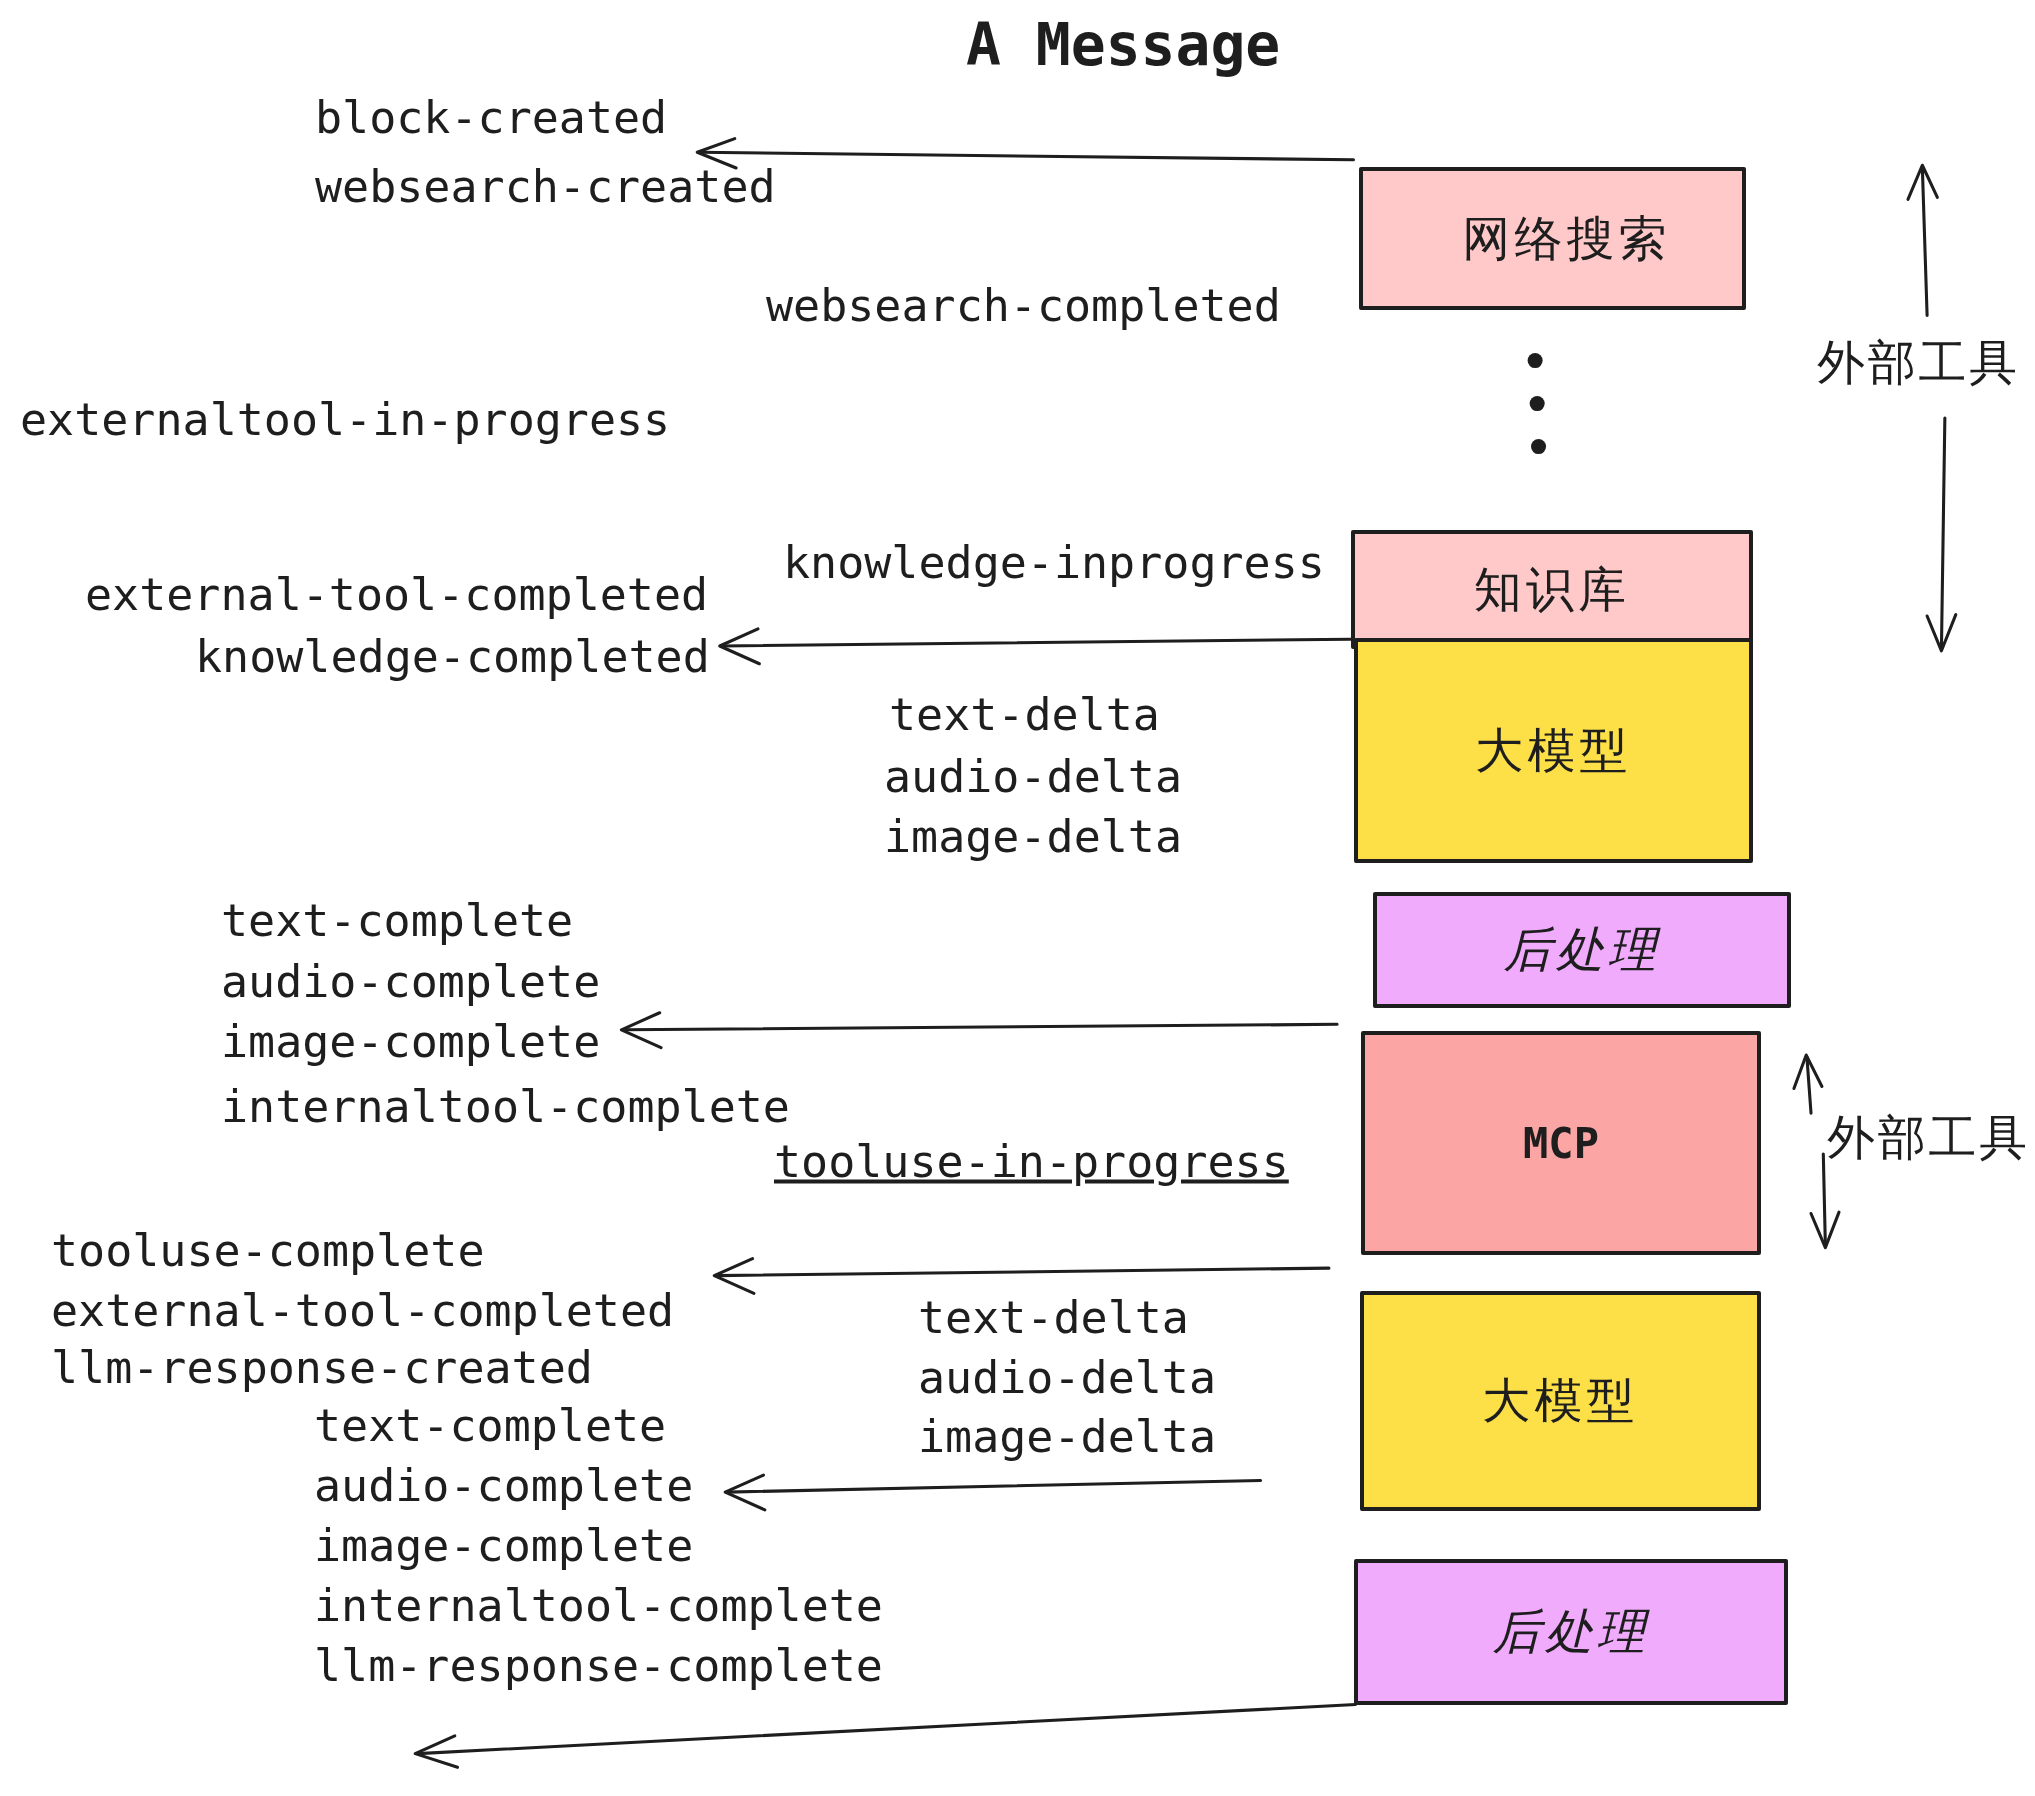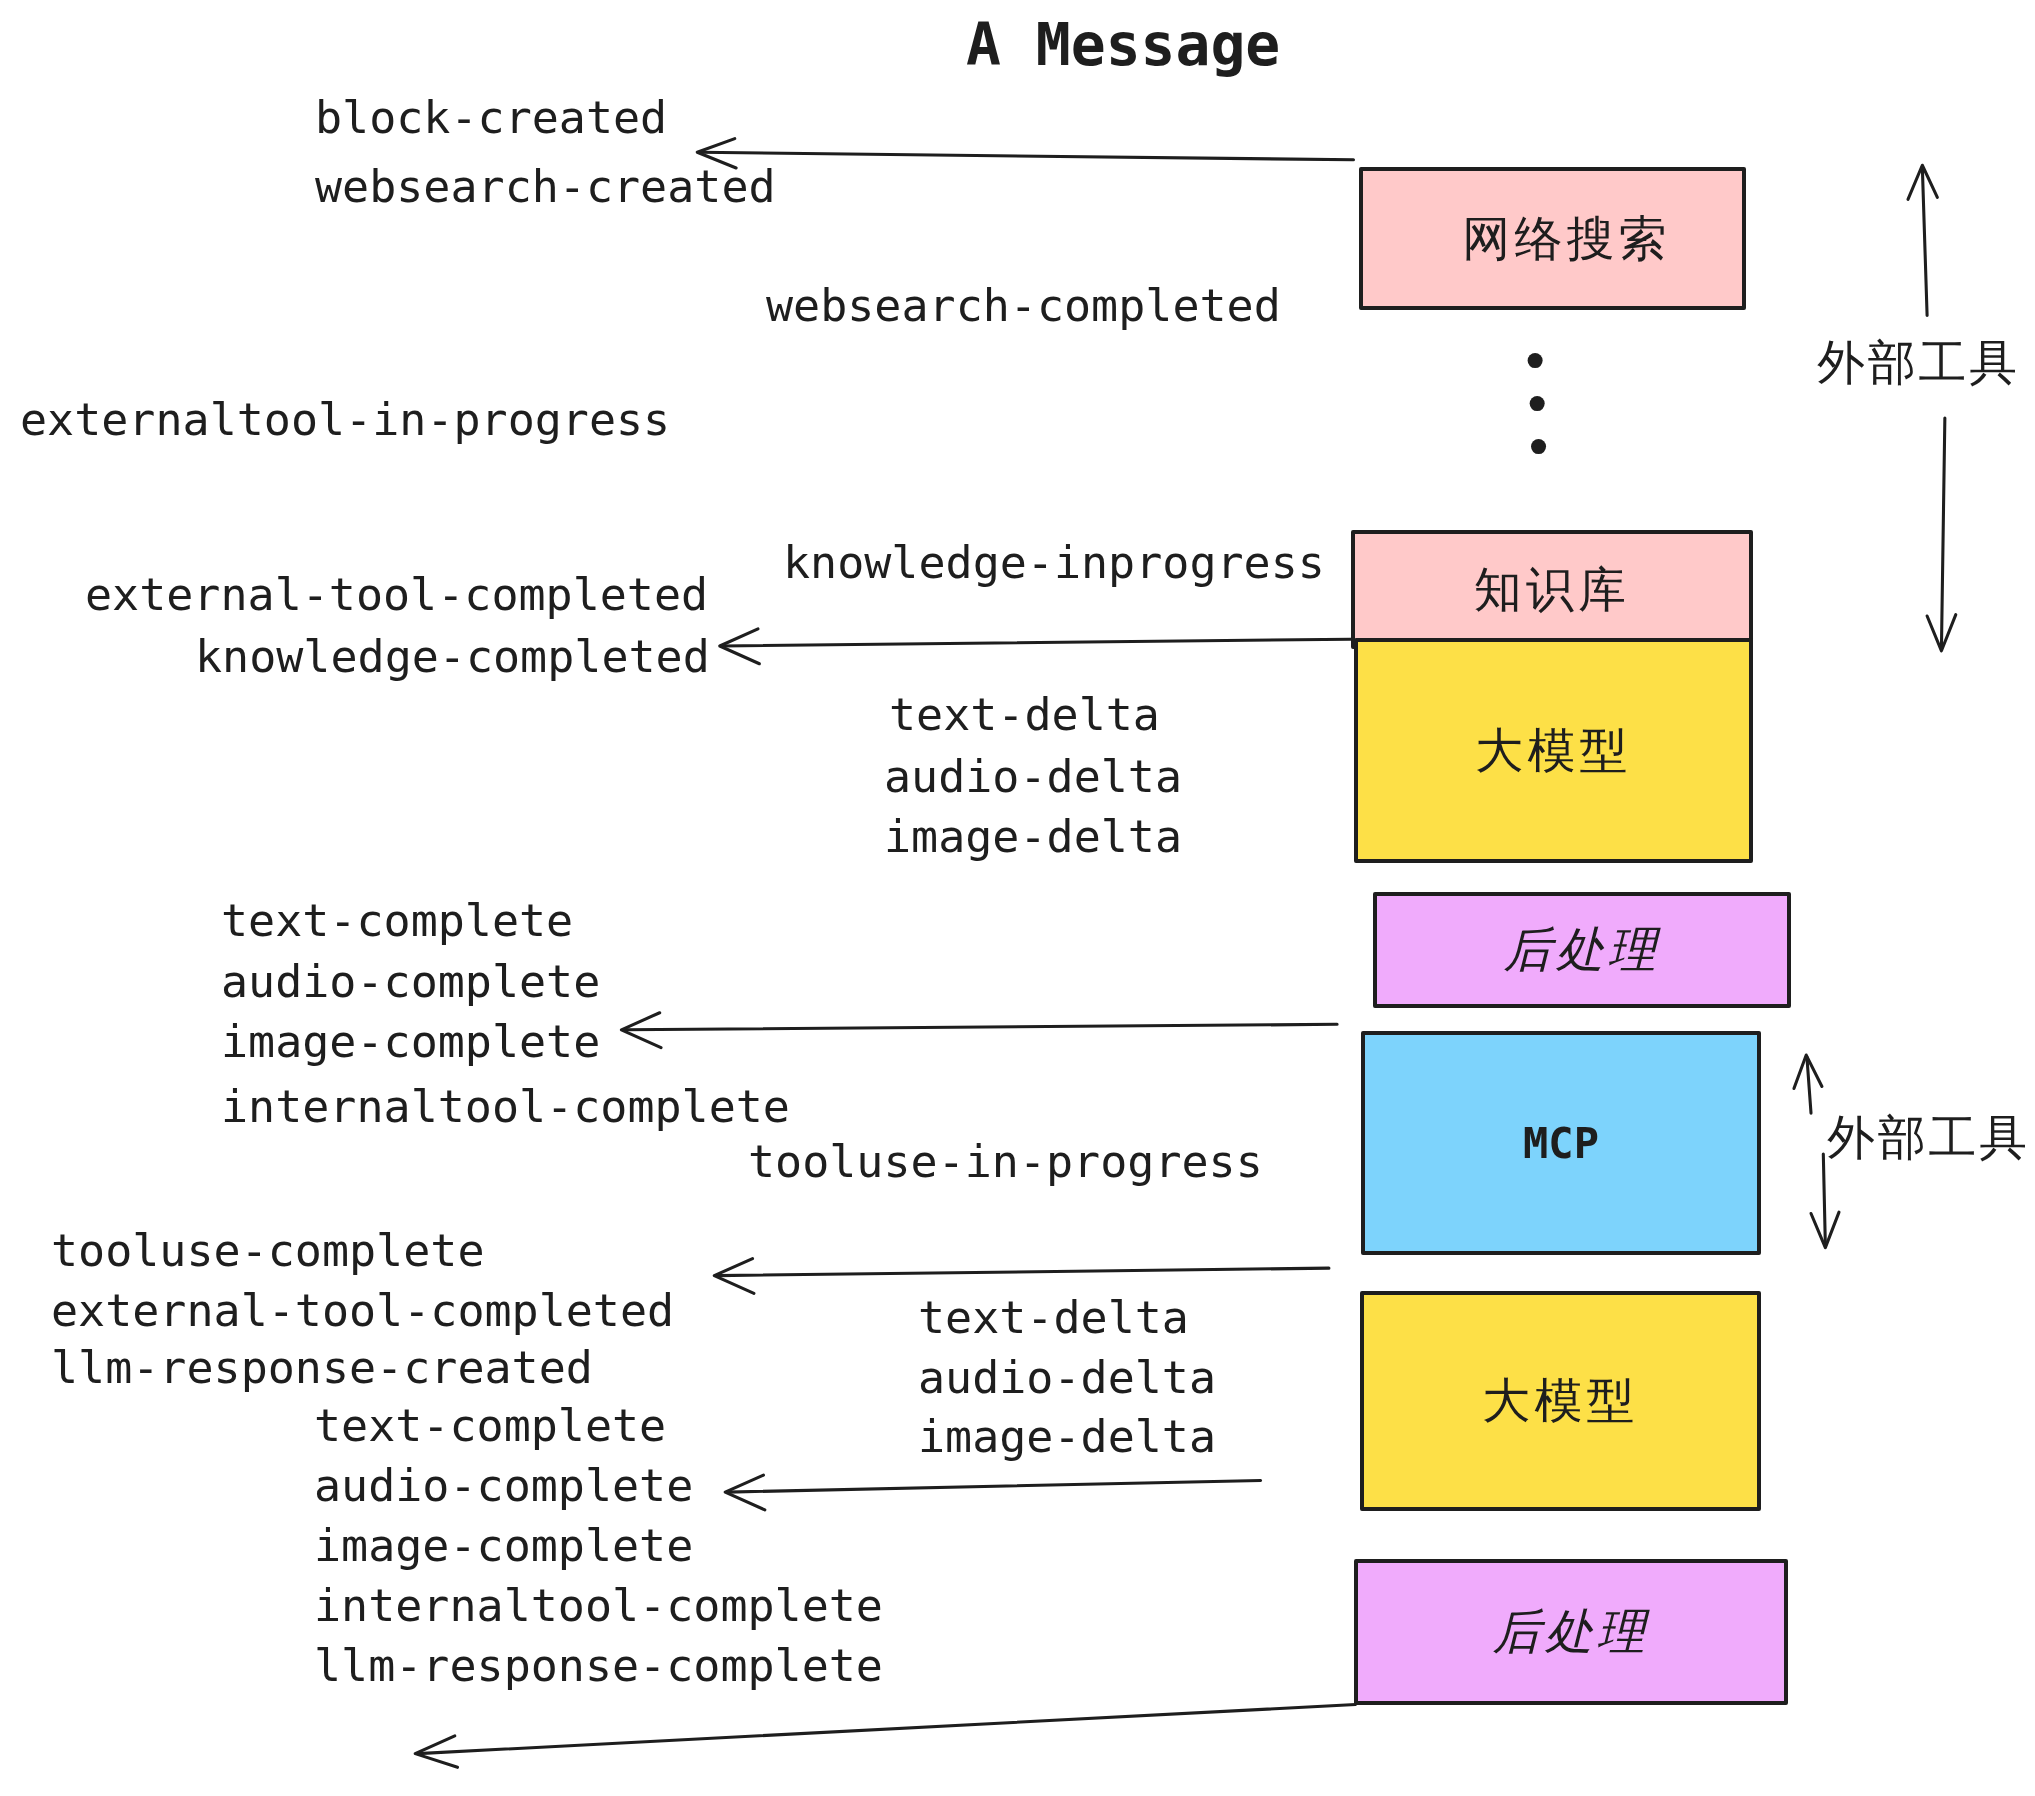--- a/index.html
+++ b/index.html
@@ -45,21 +45,21 @@
     white-space: nowrap;
   }
   .box .lbl-latin {
     font-family: "DejaVu Sans Mono", monospace;
     font-size: 42px;
     font-weight: bold;
     white-space: nowrap;
   }
   .pink   { background: #ffc9c9; }
   .green  { background: #fde047; }
-  .yellow { background: #7dd3fc; }
+  .yellow { background: #fca5a5; }
   .white  { background: #f0abfc; font-style: italic; }
   .side-label {
     position: absolute;
     font-family: "DejaVu Sans", sans-serif;
     font-size: 48px;
     letter-spacing: 2.7px;
     white-space: nowrap;
     transform: translateY(-50%);
     line-height: 1;
   }
@@ -86,21 +86,21 @@
   <div class="ev" style="left:783px; top:562px;">knowledge-inprogress</div>
   <div class="ev" style="left:85px;  top:594px;">external-tool-completed</div>
   <div class="ev" style="left:195px;  top:656px;">knowledge-completed</div>
   <div class="ev" style="left:889px; top:714px;">text-delta</div>
   <div class="ev" style="left:884px; top:776px;">audio-delta</div>
   <div class="ev" style="left:884px; top:836px;">image-delta</div>
   <div class="ev" style="left:221px;  top:920px;">text-complete</div>
   <div class="ev" style="left:221px;  top:981px;">audio-complete</div>
   <div class="ev" style="left:221px;  top:1041px;">image-complete</div>
   <div class="ev" style="left:221px;  top:1106px;">internaltool-complete</div>
-  <div class="ev" style="left:748px; top:1161px;">tooluse-in-progress</div>
+  <div class="ev" style="left:774px; top:1161px;text-decoration:underline;">tooluse-in-progress</div>
   <div class="ev" style="left:51px;   top:1250px;">tooluse-complete</div>
   <div class="ev" style="left:51px;   top:1310px;">external-tool-completed</div>
   <div class="ev" style="left:51px;   top:1367px;">llm-response-created</div>
   <div class="ev" style="left:314px;  top:1425px;">text-complete</div>
   <div class="ev" style="left:314px;  top:1485px;">audio-complete</div>
   <div class="ev" style="left:314px;  top:1545px;">image-complete</div>
   <div class="ev" style="left:314px;  top:1605px;">internaltool-complete</div>
   <div class="ev" style="left:314px;  top:1665px;">llm-response-complete</div>
   <div class="ev" style="left:918px; top:1317px;">text-delta</div>
   <div class="ev" style="left:918px; top:1377px;">audio-delta</div>

